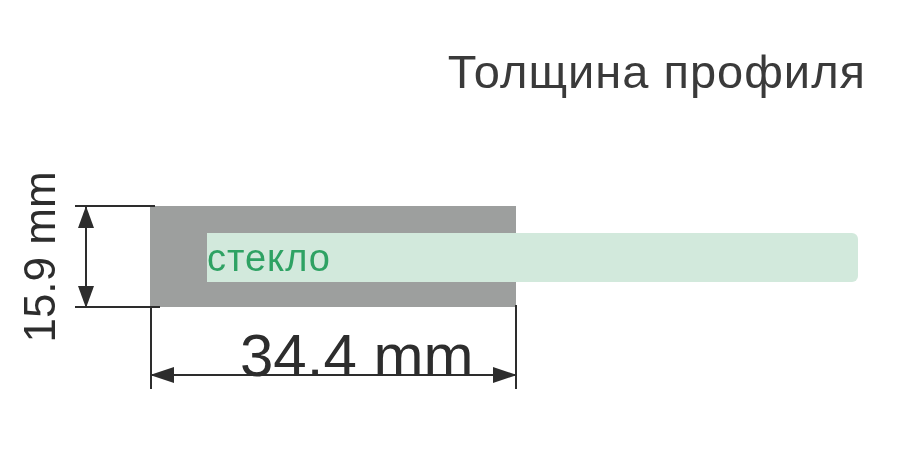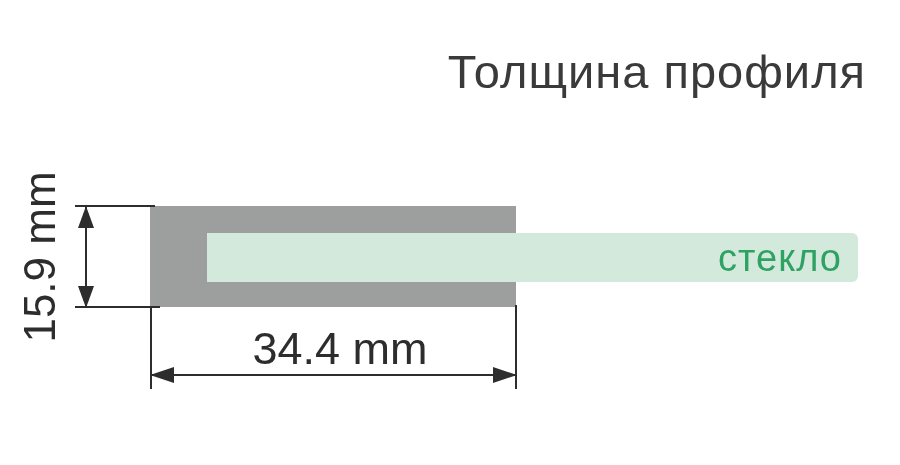--- a/index.html
+++ b/index.html
@@ -36,21 +36,20 @@
     background:var(--profile-gray,#9d9f9e);
   }
   .glass-panel{
     position:absolute;
     left:207px;top:233px;
     width:651px;height:49px;
     background:var(--glass-mint,#d2e9dc);
     border-radius:0 6px 6px 0;
     display:flex;
     align-items:center;
-    justify-content:flex-end;
   }
   .glass-label{
     font-size:38px;
     font-weight:300;
     letter-spacing:1px;
     color:var(--glass-green,#2ea263);
     padding-right:16px;
     line-height:1;
   }
   
@@ -106,21 +105,21 @@
     font-size:44px;
     color:var(--line-dark,#2d2d2d);
     line-height:50px;
     white-space:nowrap;
   }
   .width-dim-label{
     position:absolute;
     left:240px;top:326px;
     width:200px;
     text-align:center;
-    font-size:45px;
+    font-size:60px;
     color:var(--line-dark,#2d2d2d);
     line-height:1;
     white-space:nowrap;
   }
 </style>
 </head>
 <body>
 
 <div class="canvas">
 

